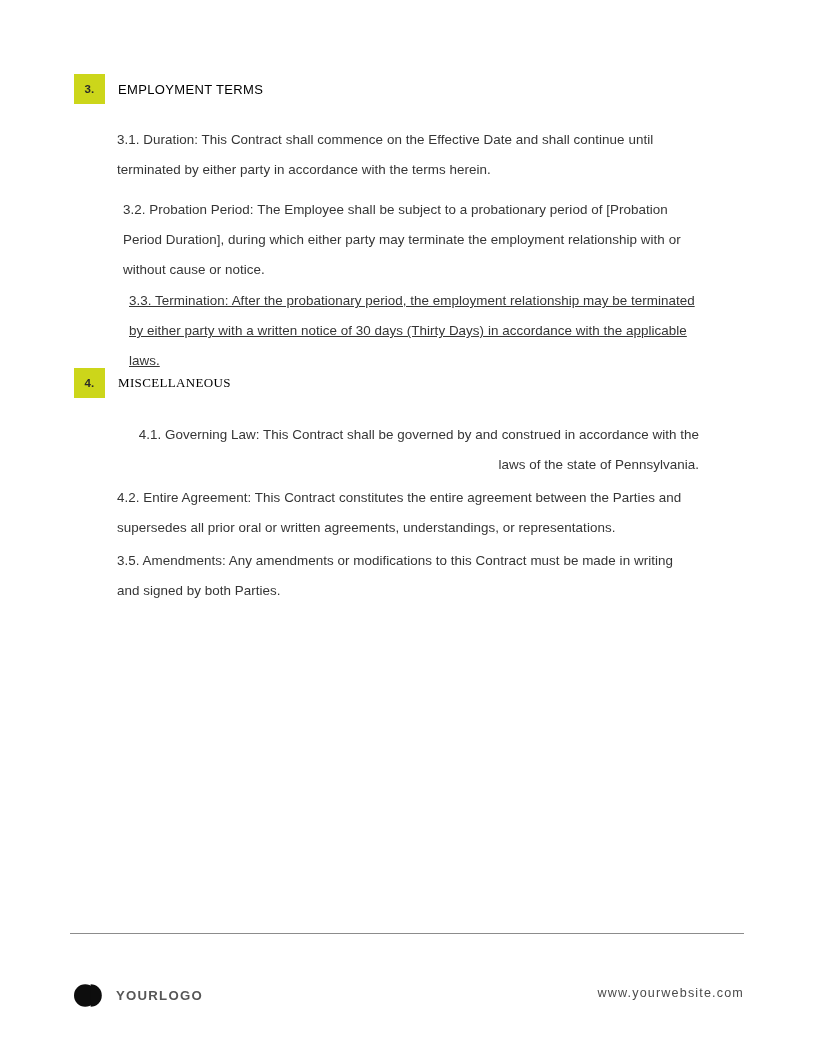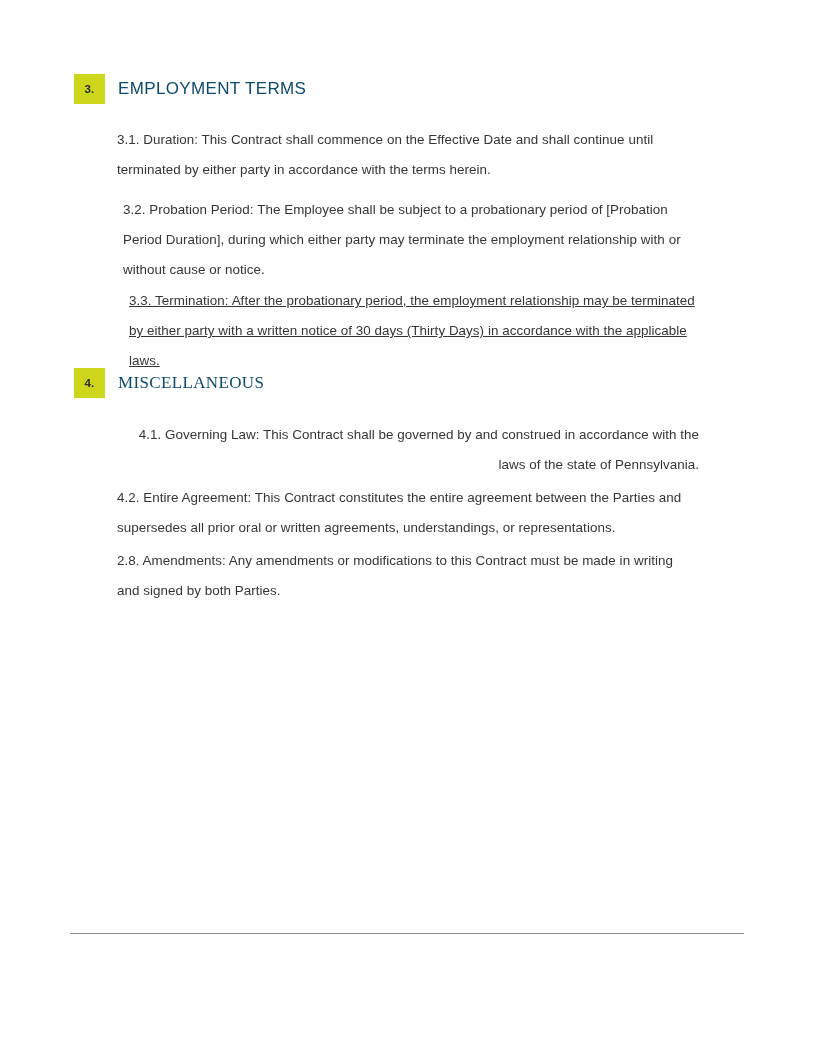--- a/index.html
+++ b/index.html
@@ -50,22 +50,22 @@
     font-size: 11.5px;
     font-weight: bold;
     display: flex;
     align-items: center;
     justify-content: center;
     flex: 0 0 auto;
     letter-spacing: 0.1px;
   }
 
   .section-title {
-    font-size: 17px;
-    color: #0c4a6e;
+    font-size: 13px;
+    color: #000000;
     letter-spacing: 0.35px;
     font-weight: 400;
     white-space: nowrap;
   }
 
   .clause {
     font-size: 13.4px;
     line-height: 30px;
     color: #353535;
     letter-spacing: 0.05px;
@@ -148,21 +148,34 @@
     <div class="section" style="position:absolute; left:0; top:368px; width:816px;">
       <div class="section-header" style="position:absolute; left:74px; top:0;">
         <div class="section-badge">4.</div>
         <div class="section-title" style="margin-left:13px;font-family:Liberation Serif, serif;">MISCELLANEOUS</div>
       </div>
 
       <p class="clause" style="position:absolute; left:117px; top:52px; width:582px; margin:0;text-align:right;">4.1. Governing Law: This Contract shall be governed by and construed in accordance with the laws of the state of Pennsylvania.</p>
 
       <p class="clause" style="position:absolute; left:117px; top:115px; width:586px; margin:0;">4.2. Entire Agreement: This Contract constitutes the entire agreement between the Parties and supersedes all prior oral or written agreements, understandings, or representations.</p>
 
-      <p class="clause" style="position:absolute; left:117px; top:178px; width:568px; margin:0;">2.8. Amendments: Any amendments or modifications to this Contract must be made in writing and signed by both Parties.</p>
+      <p class="clause" style="position:absolute; left:117px; top:178px; width:568px; margin:0;">3.5. Amendments: Any amendments or modifications to this Contract must be made in writing and signed by both Parties.</p>
     </div>
 
   </div>
 
   <div class="footer-rule"></div>
 
+  <div class="footer">
+
+    <div class="footer-brand">
+      <svg class="logo-mark" viewBox="0 0 31 31" aria-hidden="true">
+        <circle cx="11.2" cy="15.5" r="11.2" fill="#0d0d0d"></circle>
+        <path d="M 16.6 4.3 A 11.2 11.2 0 0 1 16.6 26.7 Z" fill="#0d0d0d"></path>
+      </svg>
+      <span class="logo-text">YOURLOGO</span>
+    </div>
+
+    <span class="footer-website">www.yourwebsite.com</span>
+
+  </div>
 
 </div>
 
 </body></html>

